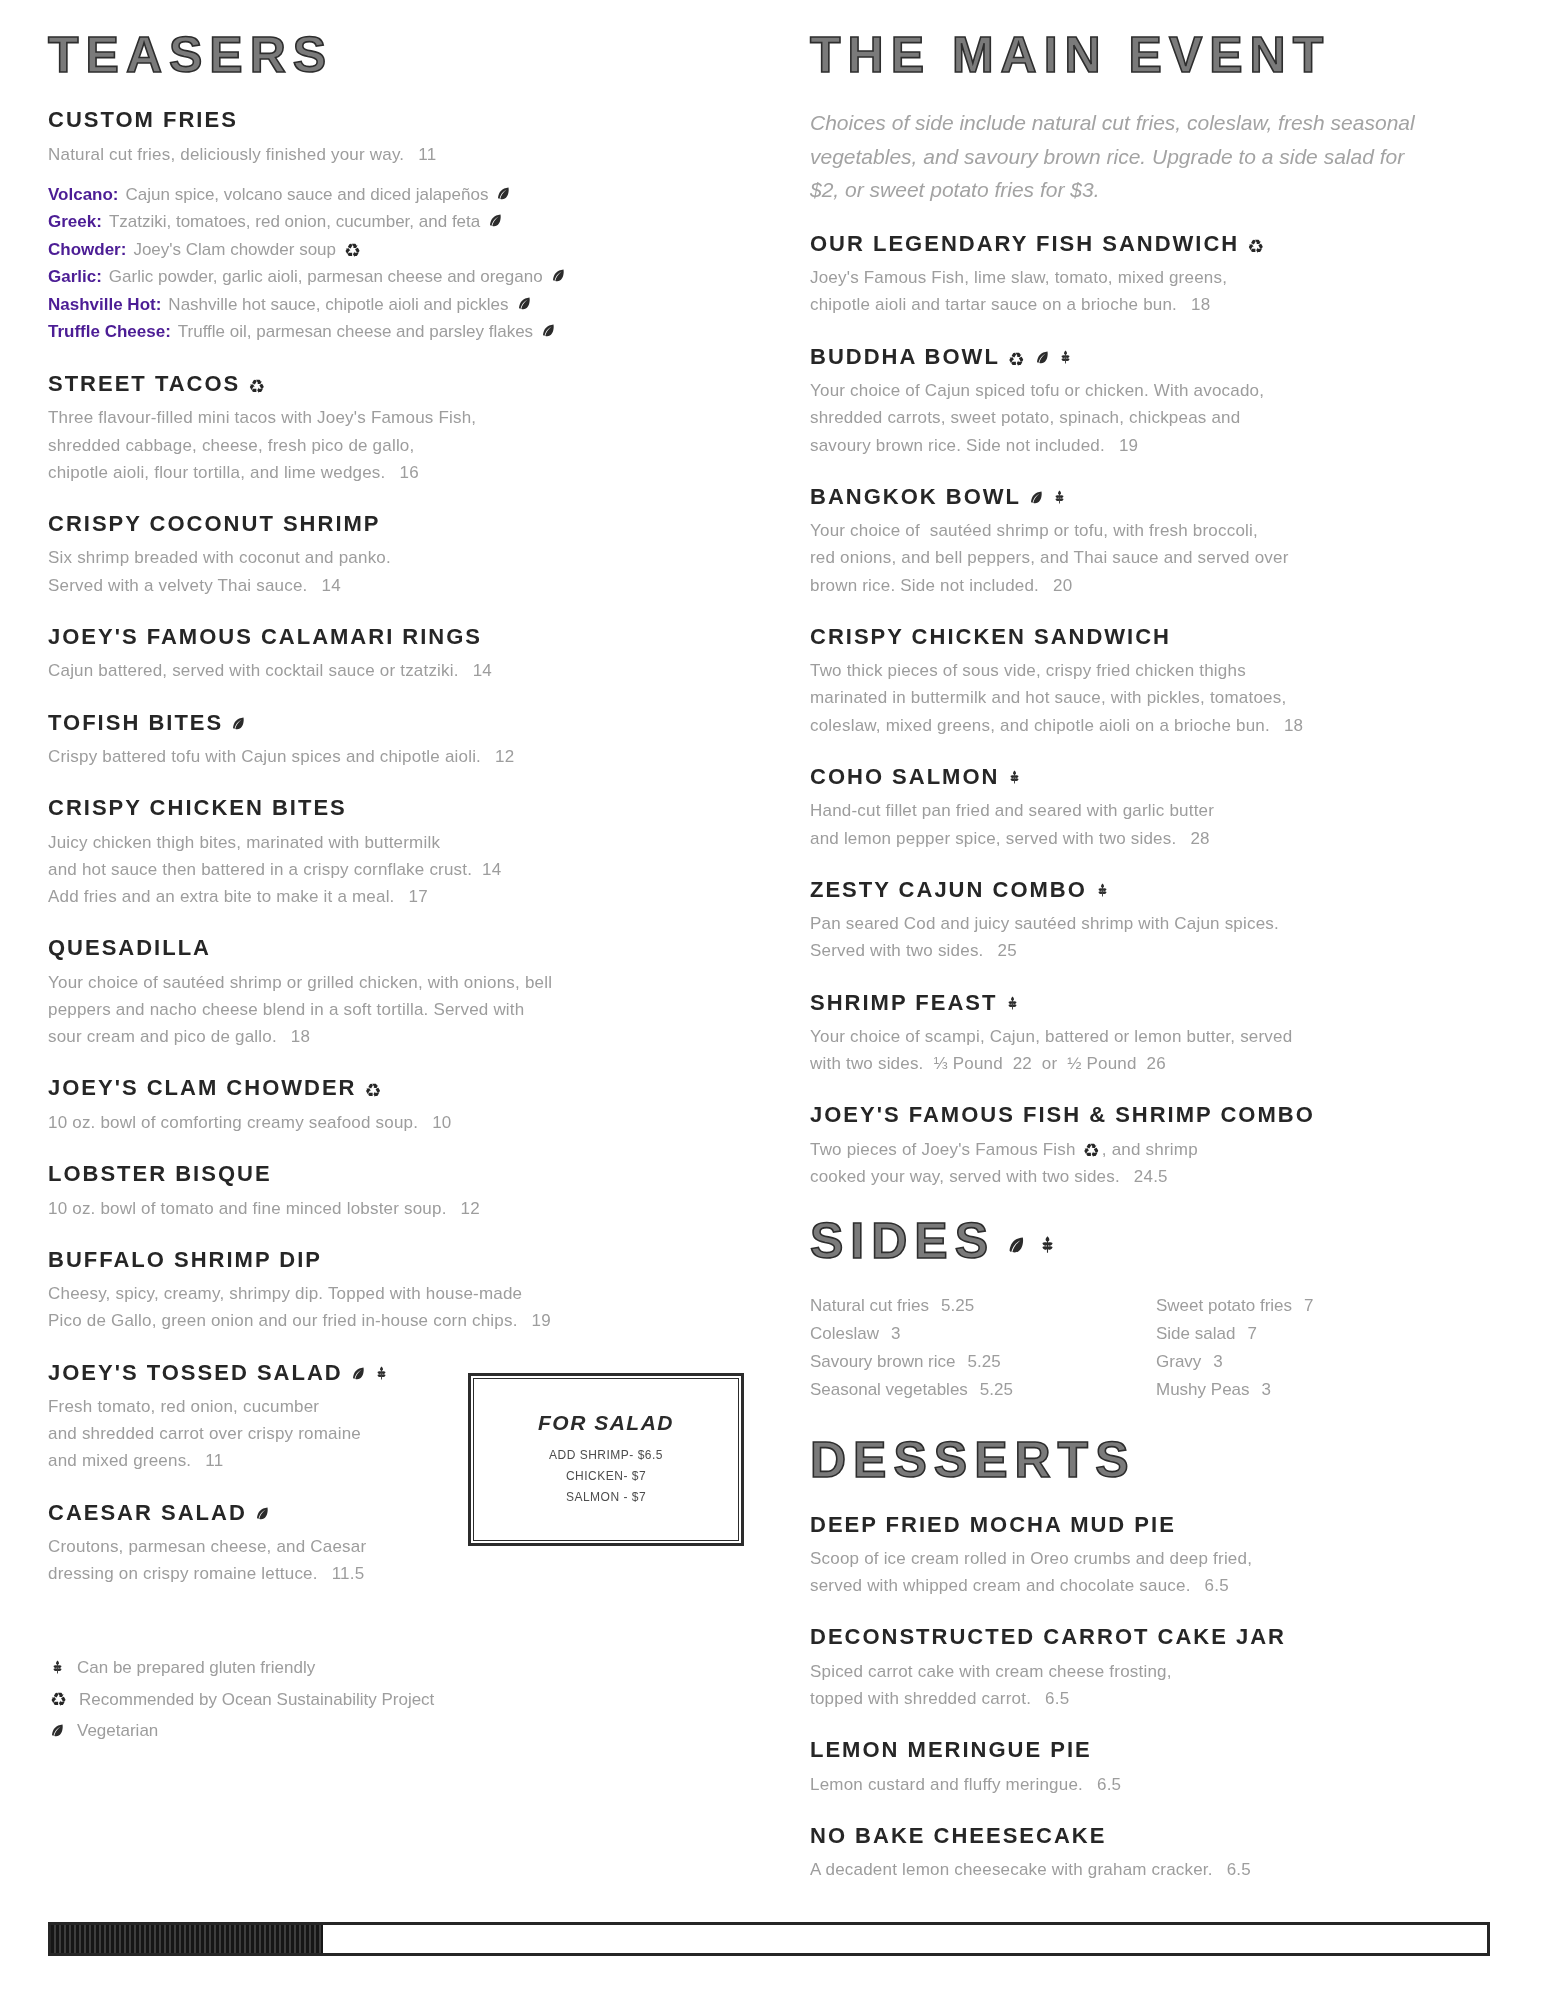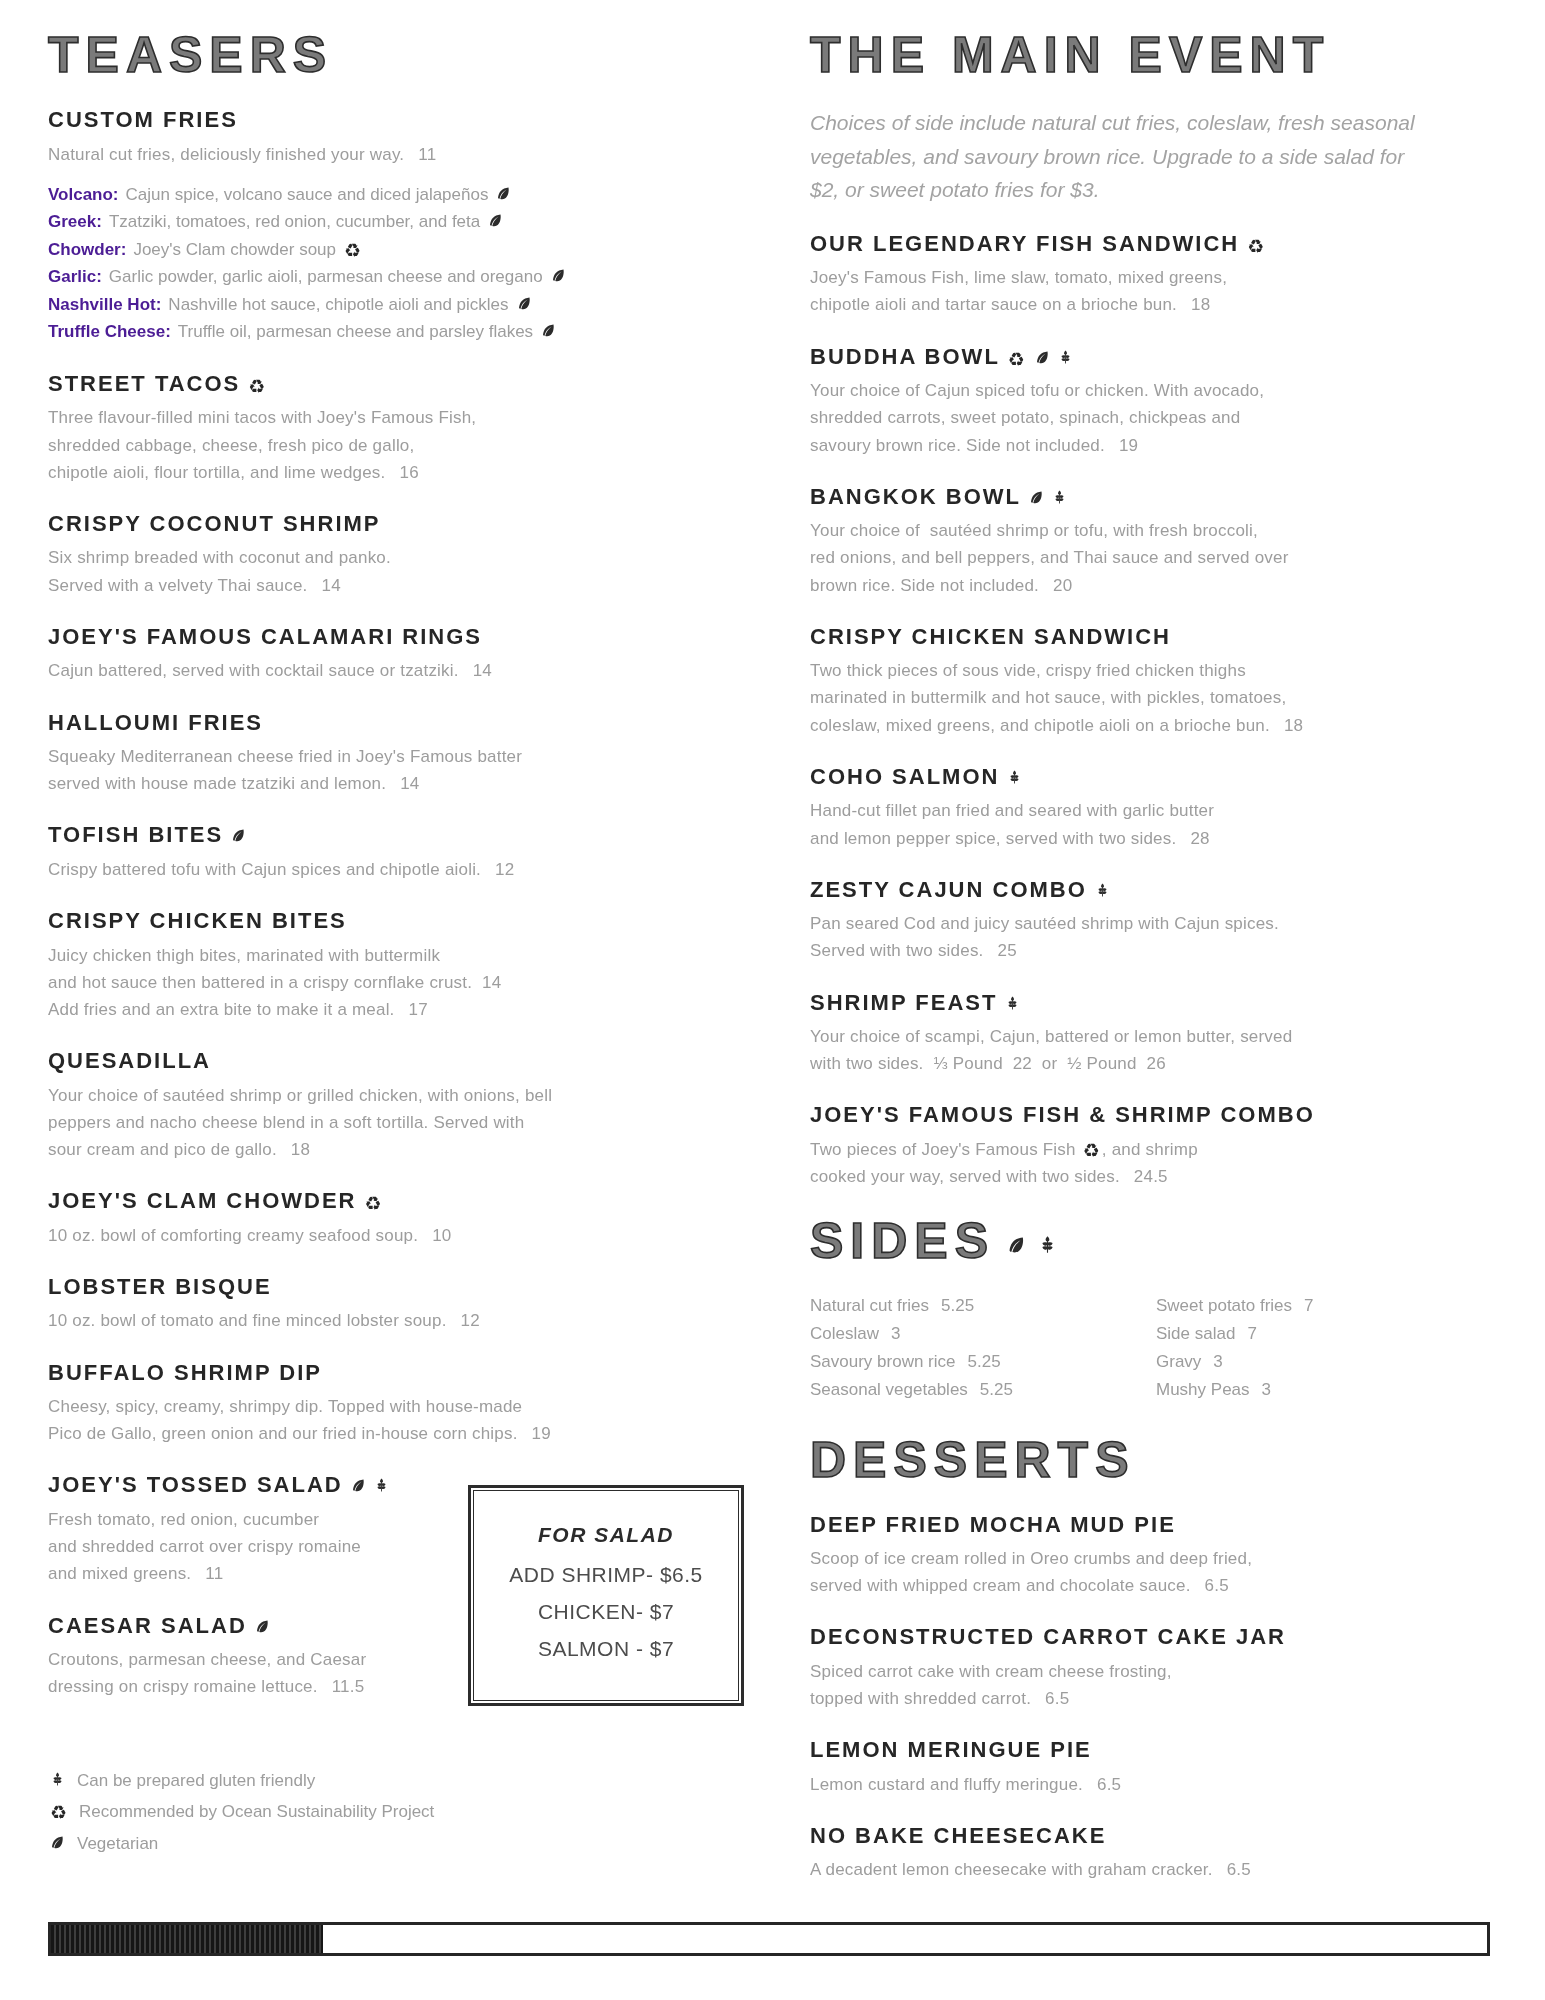--- a/index.html
+++ b/index.html
@@ -40,21 +40,21 @@
   h1 .ic{margin-left:12px;vertical-align:2px;}
 
   .salad-row{display:flex;align-items:flex-start;justify-content:space-between;}
   .salads{width:420px;flex:none;}
   .salad-box{width:250px;flex:none;margin:14px 8px 0 0;text-align:center;
              border:3px solid #2c2c2c;
              box-shadow:inset 0 0 0 2px #fff, inset 0 0 0 3px #2c2c2c;
              padding:35px 10px;}
   .salad-box-title{font-style:italic;font-weight:700;font-size:21px;color:#2b2b2b;
                    letter-spacing:1.5px;margin-bottom:10px;}
-  .salad-box-line{font-size:21px;color:#4c4c4c;line-height:1.75;letter-spacing:.5px;}
+  .salad-box-line{font-size:12px;color:#4c4c4c;line-height:1.75;letter-spacing:.5px;}
 
   .legend{margin-top:46px;}
   .legend-row{display:flex;align-items:center;font-size:17px;color:#9d9d9d;
               margin-bottom:11px;}
   .legend-row .ic{margin:0 12px 0 2px;}
 
   .sides-grid{display:flex;gap:46px;margin-bottom:30px;}
   .sides-col{width:300px;}
   .side-row{font-size:17px;line-height:1.65;color:#9d9d9d;}
   .side-price{margin-left:12px;}
@@ -102,25 +102,20 @@
 chipotle aioli, flour tortilla, and lime wedges.</span><span class="price">16</span></p>
           </div>
           <div class="item">
             <h3 class="item-title">CRISPY COCONUT SHRIMP</h3>
             <p class="desc"><span>Six shrimp breaded with coconut and panko.
 Served with a velvety Thai sauce.</span><span class="price">14</span></p>
           </div>
           <div class="item">
             <h3 class="item-title">JOEY'S FAMOUS CALAMARI RINGS</h3>
             <p class="desc"><span>Cajun battered, served with cocktail sauce or tzatziki.</span><span class="price">14</span></p>
-          </div>
-          <div class="item">
-            <h3 class="item-title">HALLOUMI FRIES</h3>
-            <p class="desc"><span>Squeaky Mediterranean cheese fried in Joey's Famous batter
-served with house made tzatziki and lemon.</span><span class="price">14</span></p>
           </div>
           <div class="item">
             <h3 class="item-title">TOFISH BITES<span class="ic "><svg viewBox="0 0 24 24">
                   <path fill="#2b2b2b" d="M20 3C9.5 4 4.5 10 3.2 19.5c.3 1 1.2 1.6 2.2 1.9C7 15 11 9.5 17 6.5 12 10.5 8 16 6.8 21.6c.9.3 2 .4 3 .4C16.5 22 20 15 20.3 7.5 20.4 6 20.2 4.4 20 3z"></path>
                 </svg></span></h3>
             <p class="desc"><span>Crispy battered tofu with Cajun spices and chipotle aioli.</span><span class="price">12</span></p>
           </div>
           <div class="item">
             <h3 class="item-title">CRISPY CHICKEN BITES</h3>
             <p class="desc"><span>Juicy chicken thigh bites, marinated with buttermilk

